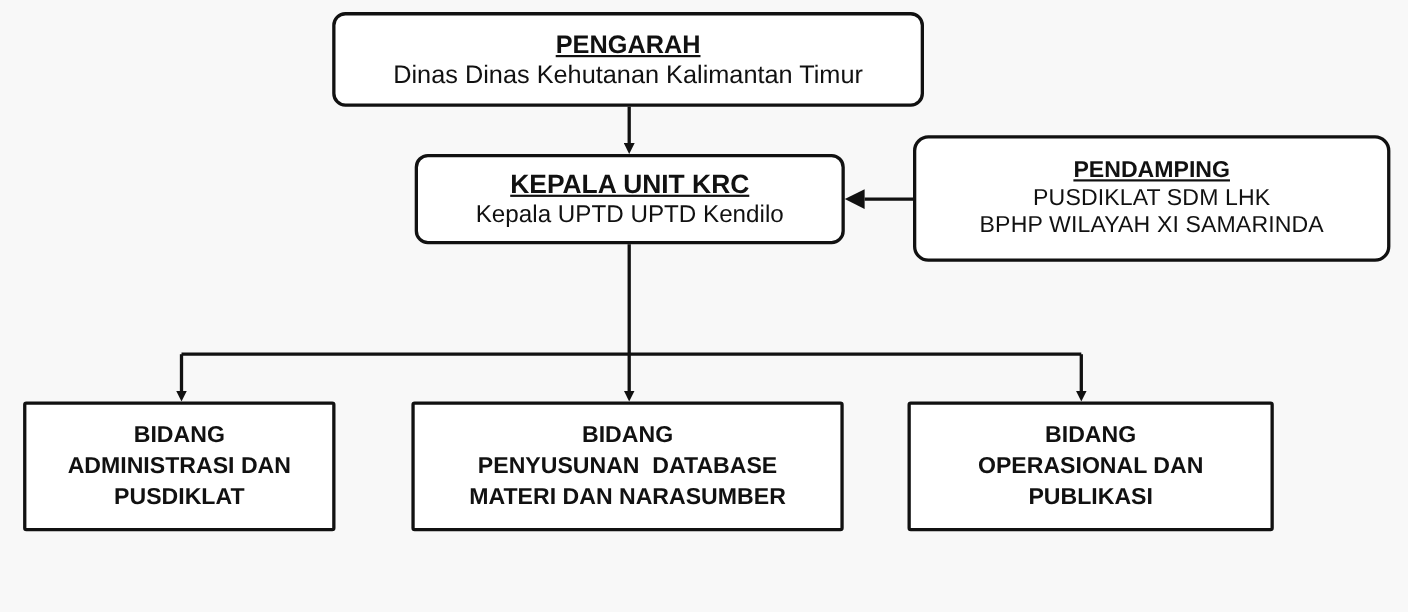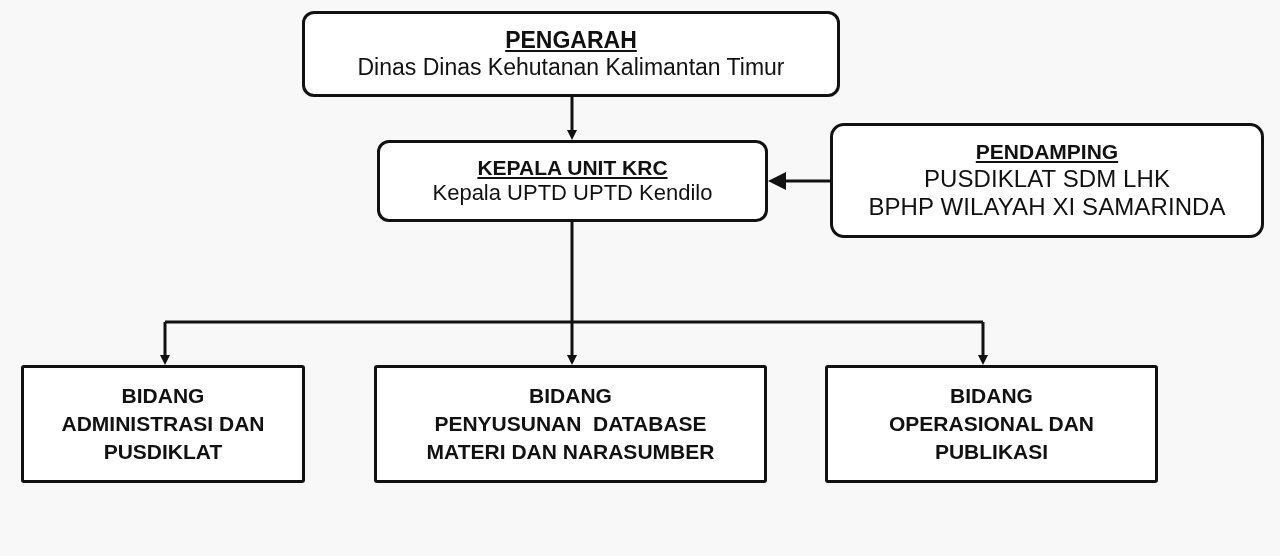--- a/index.html
+++ b/index.html
@@ -66,30 +66,30 @@
     border-radius: 12px;
   }
   #node-pengarah .node-title { font-size: 23px; }
   #node-pengarah .node-line  { font-size: 23px; }
 
   #node-kepala-unit {
     left: 377px;  top: 140px;
     width: 391px; height: 82px;
     border-radius: 12px;
   }
-  #node-kepala-unit .node-title { font-size: 21px; text-align: center; }
+  #node-kepala-unit .node-title { font-size: 24px; text-align: center; }
   #node-kepala-unit .node-line  { font-size: 22px; }
 
   #node-pendamping {
     left: 830px;  top: 123px;
     width: 434px; height: 115px;
     border-radius: 14px;
   }
   #node-pendamping .node-title { font-size: 21px; }
-  #node-pendamping .node-line  { font-size: 24px; letter-spacing: .1px; text-align: right; }
+  #node-pendamping .node-line  { font-size: 21px; letter-spacing: .1px; text-align: right; }
 
   .node-bidang {
     top: 365px;
     height: 118px;
     border-radius: 3px;
     font-weight: bold;
   }
   .node-bidang .node-line { font-weight: bold; font-size: 21px; line-height: 1.32; }
 
   #node-bidang-0 { left: 21px;  width: 284px; }

